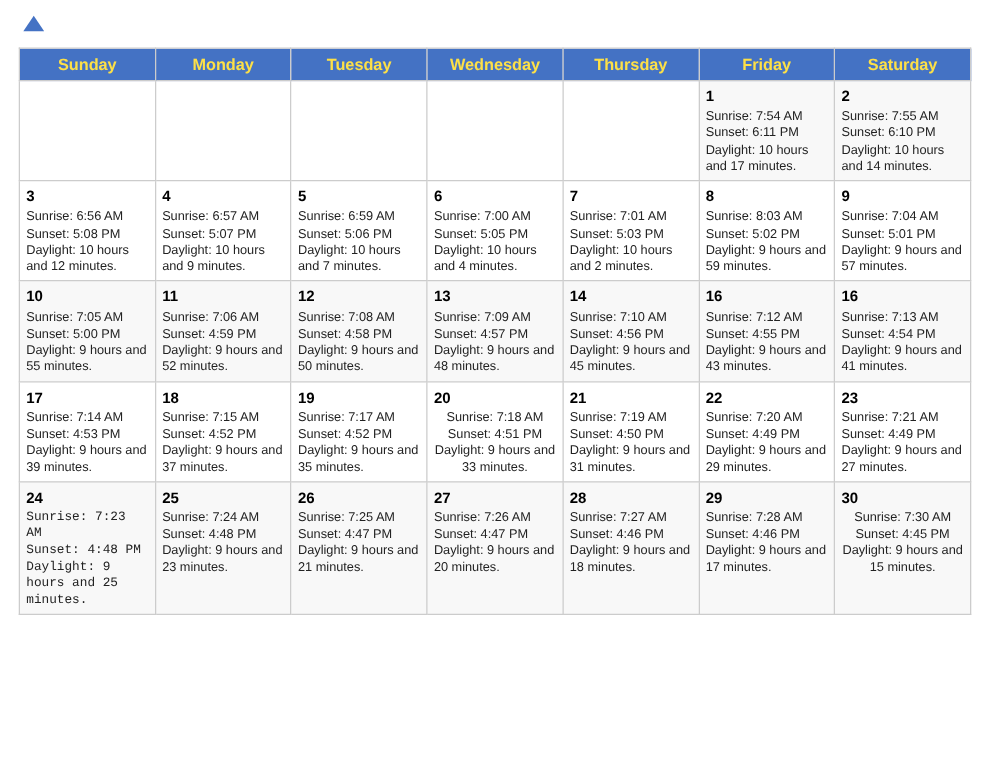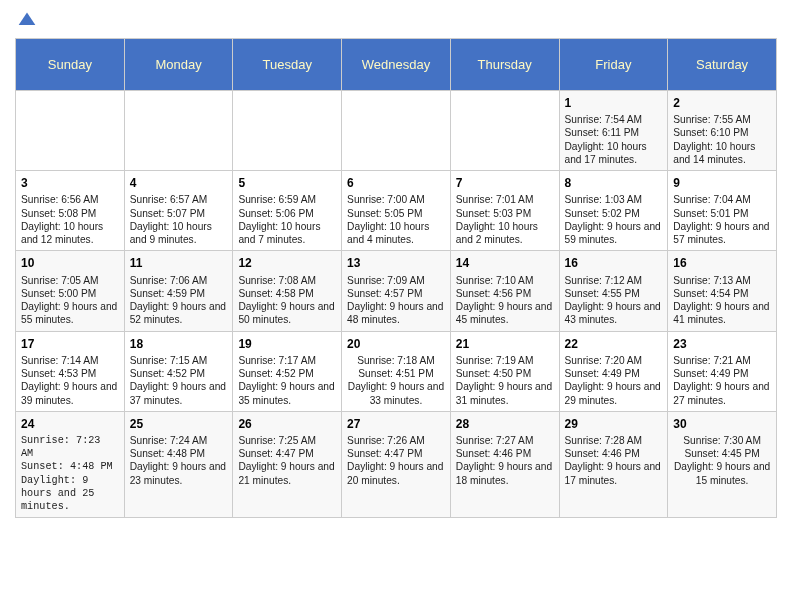--- a/index.html
+++ b/index.html
@@ -49,25 +49,25 @@
       font-size: 15px;
       color: #555;
     }
     .calendar {
       width: 100%;
       border-collapse: collapse;
       table-layout: fixed;
     }
     .calendar th {
       background-color: #4472c4;
-      color: #fef9c3;
+      color: #fde047;
       text-align: center;
-      padding: 18px 4px;
+      padding: 5px 4px;
       font-size: 13px;
-      font-weight: normal;
+      font-weight: bold;
       border: 1px solid #ccc;
     }
     .calendar td {
       border: 1px solid #ccc;
       vertical-align: top;
       padding: 4px 5px;
       font-size: 10.5px;
       line-height: 1.35;
       height: 80px;
       background: #fff;
@@ -175,21 +175,21 @@
 Daylight: 10 hours and 4 minutes.</div>
           </td>
           <td>
             <span class="day-number">7</span>
             <div class="day-info" style="white-space: pre-line;">Sunrise: 7:01 AM
 Sunset: 5:03 PM
 Daylight: 10 hours and 2 minutes.</div>
           </td>
           <td>
             <span class="day-number">8</span>
-            <div class="day-info" style="white-space: pre-line;">Sunrise: 1:03 AM
+            <div class="day-info" style="white-space: pre-line;">Sunrise: 8:03 AM
 Sunset: 5:02 PM
 Daylight: 9 hours and 59 minutes.</div>
           </td>
           <td>
             <span class="day-number">9</span>
             <div class="day-info" style="white-space: pre-line;">Sunrise: 7:04 AM
 Sunset: 5:01 PM
 Daylight: 9 hours and 57 minutes.</div>
           </td>
         </tr>

